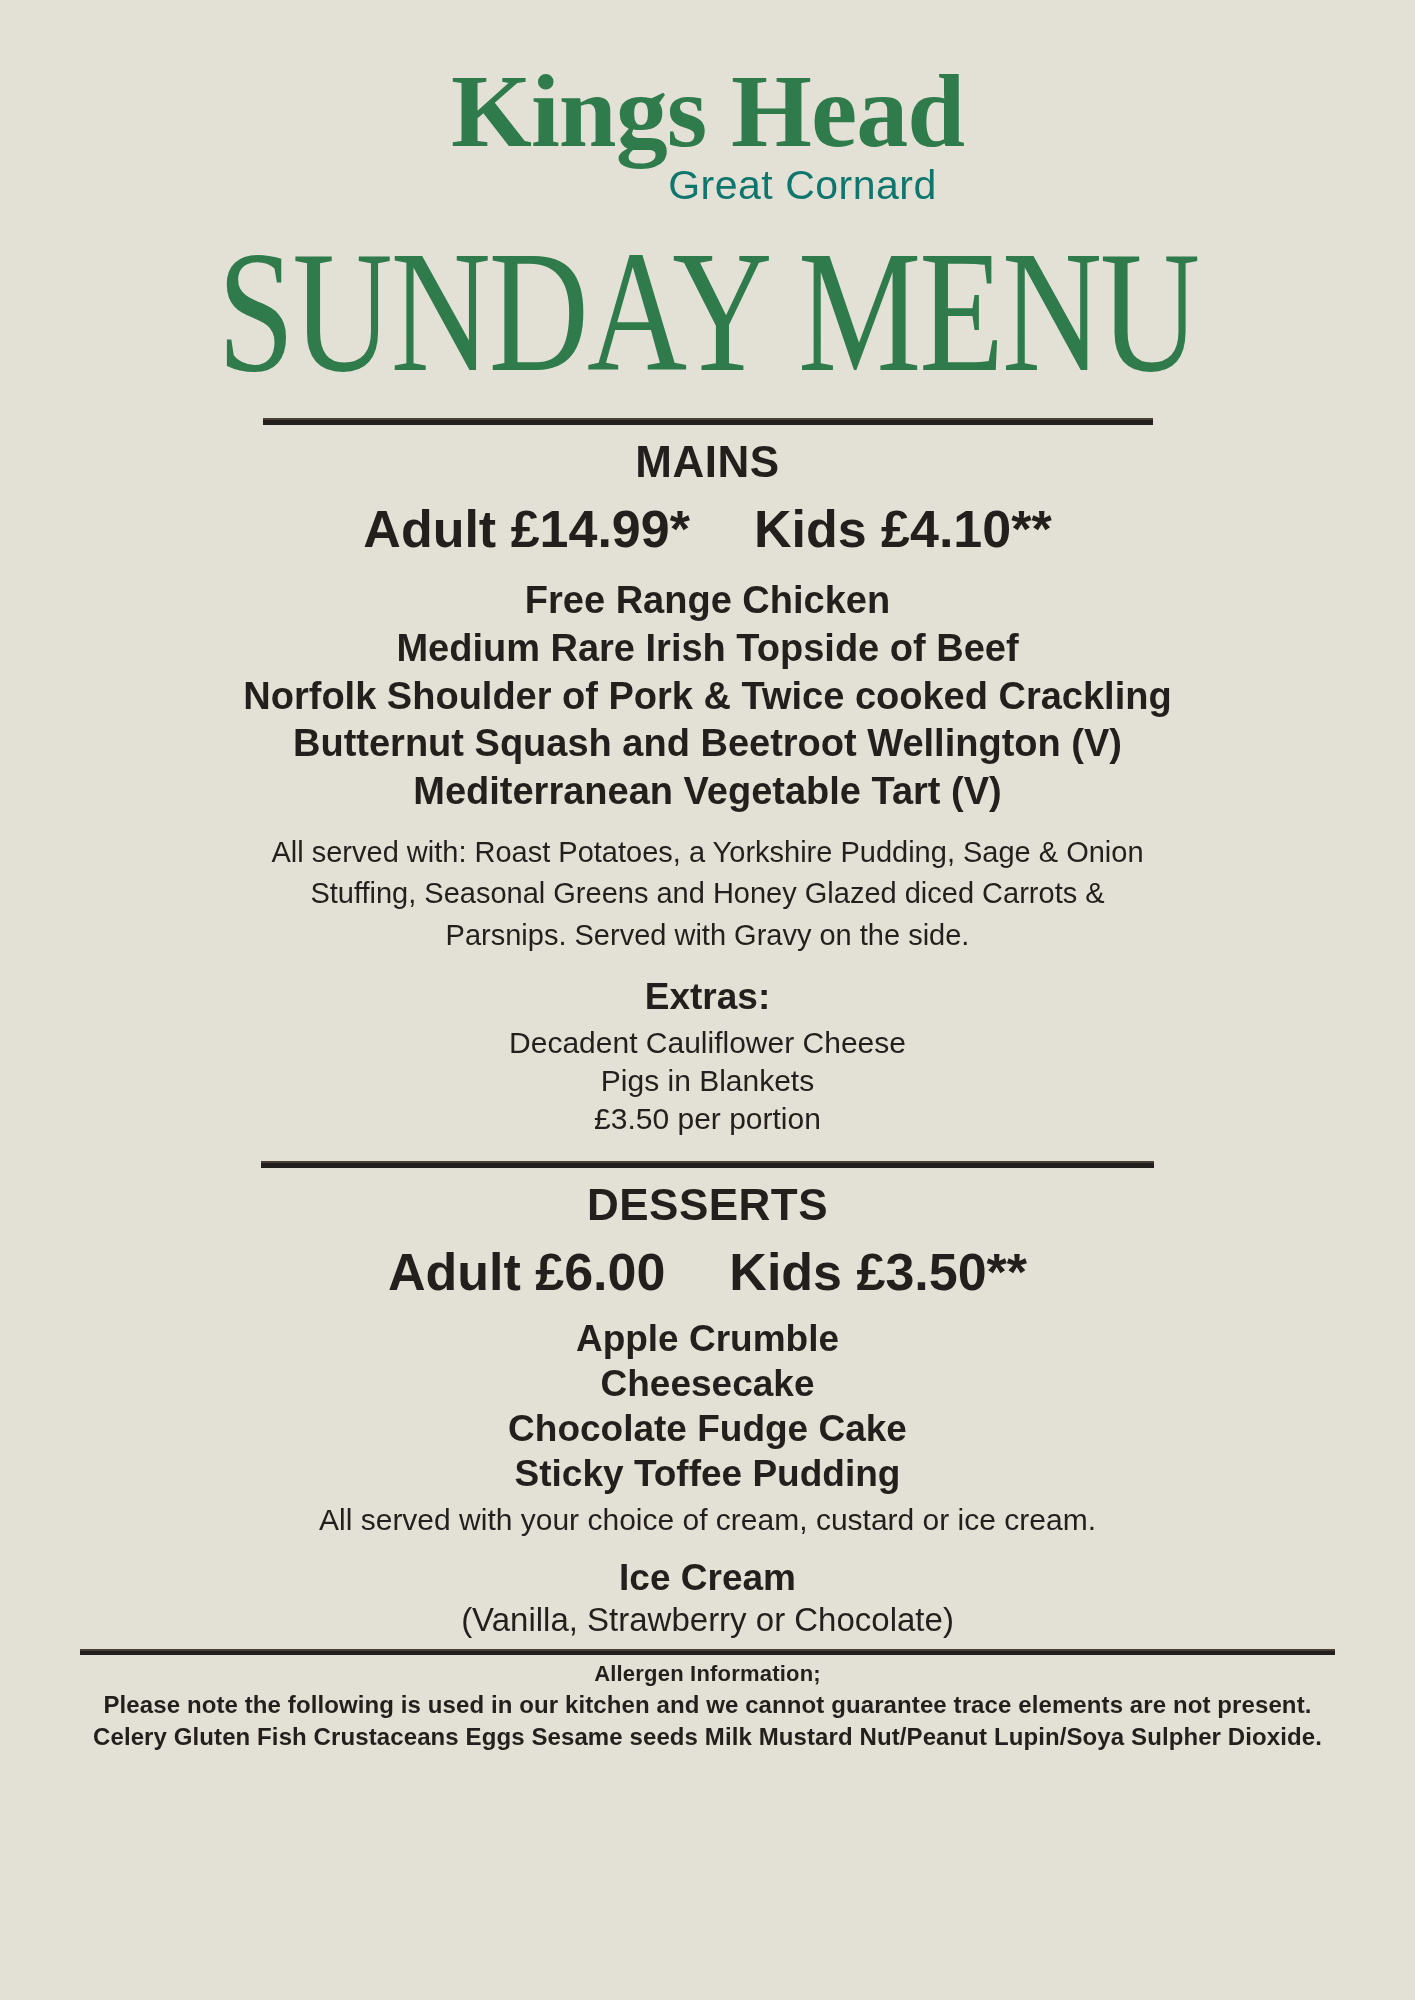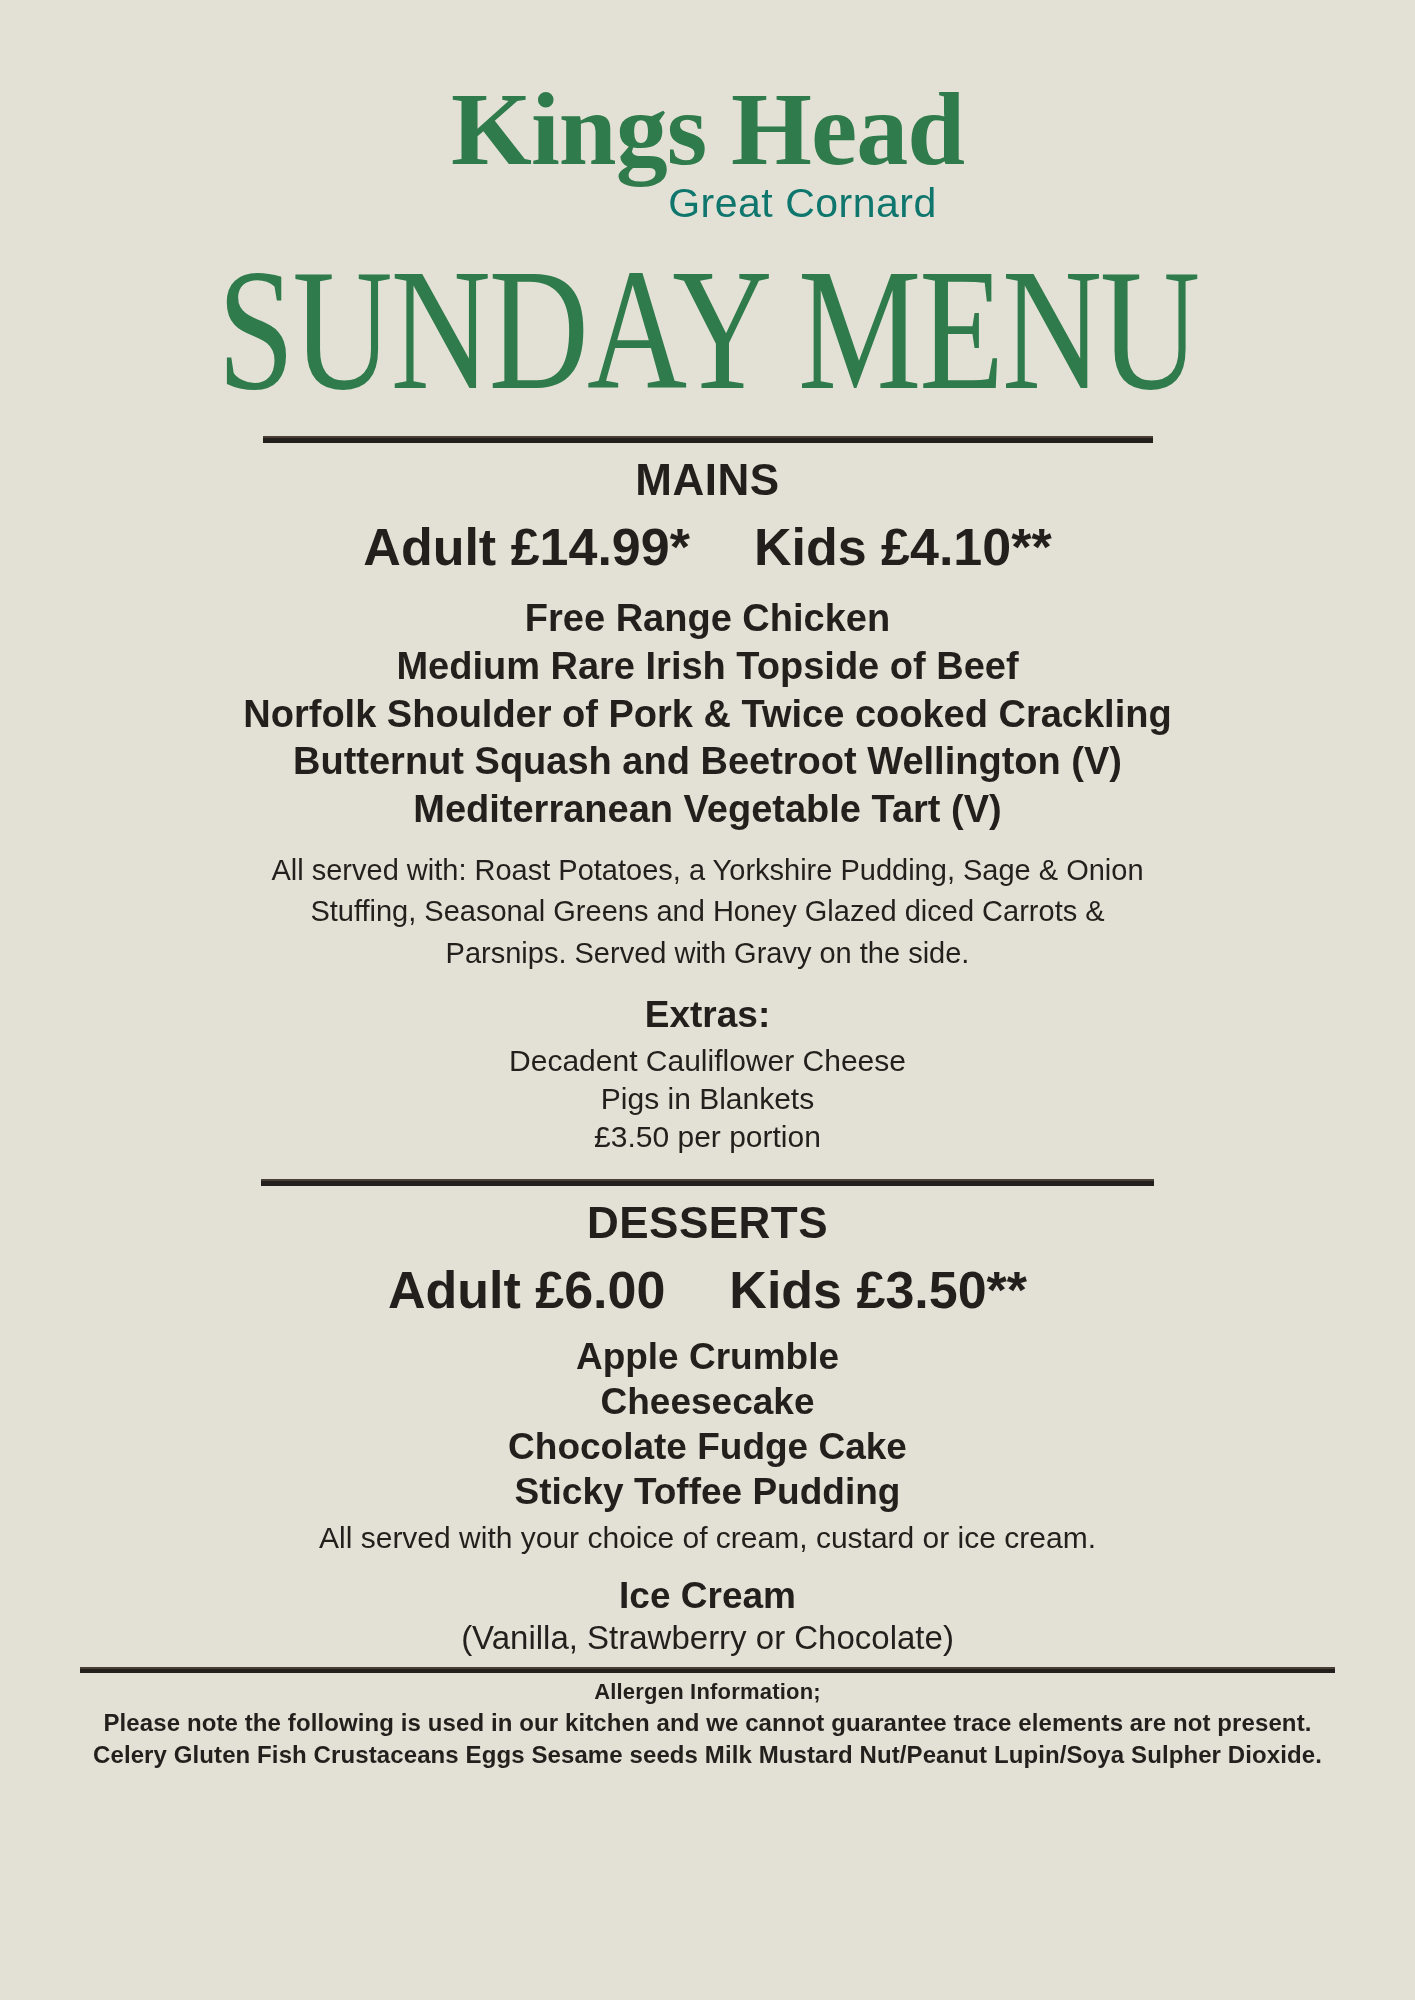--- a/index.html
+++ b/index.html
@@ -12,21 +12,21 @@
     background: #e3e1d5;
     font-family: "Liberation Sans", sans-serif;
     color: #231f1c;
     overflow: hidden;
   }
   .page {
     width: 1415px;
     height: 2000px;
     position: relative;
     box-sizing: border-box;
-    padding: 18px 20px;
+    padding: 0 20px;
     display: flex;
     flex-direction: column;
     align-items: center;
   }
 
   
   .logo-block {
     margin-top: 62px;
     text-align: center;
     line-height: 1;

